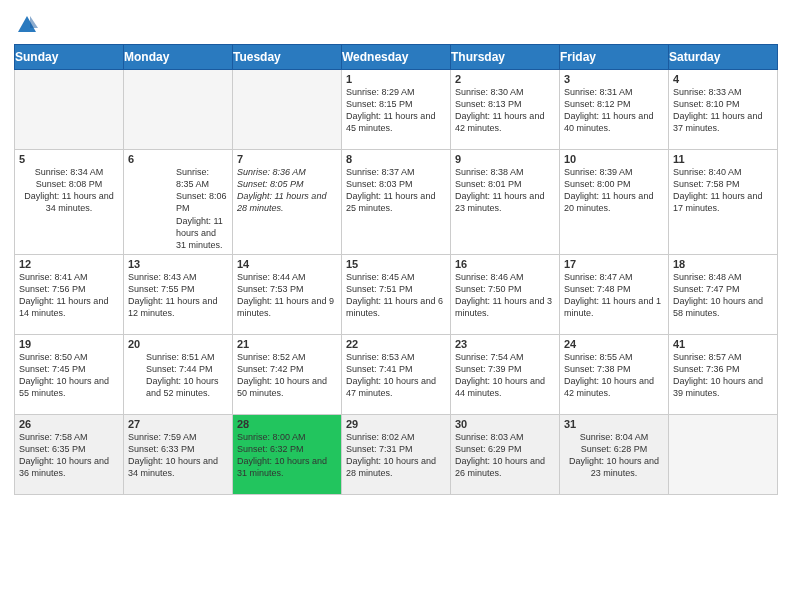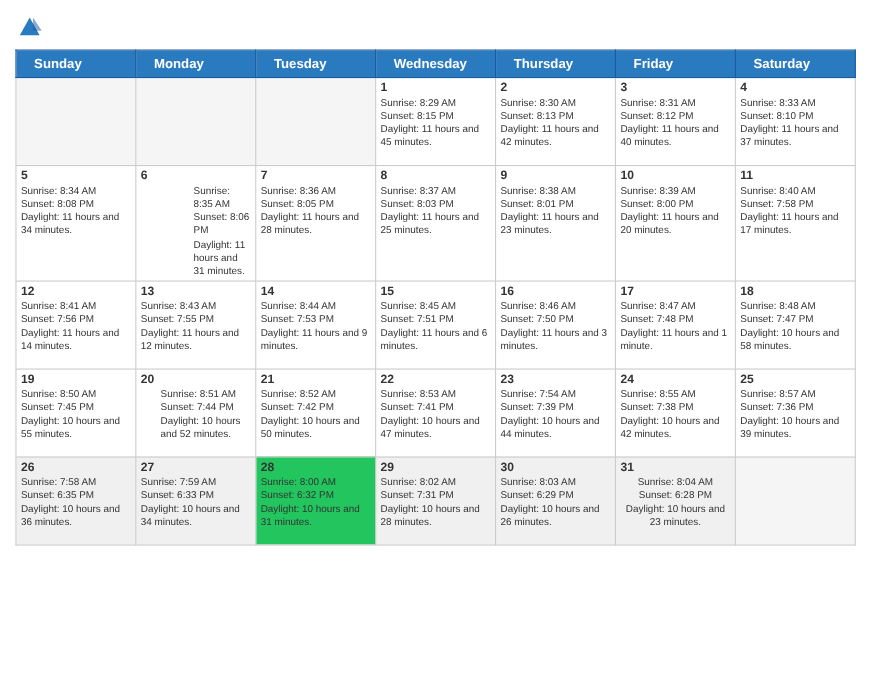--- a/index.html
+++ b/index.html
@@ -55,21 +55,21 @@
     table {
       width: 100%;
       border-collapse: collapse;
       table-layout: fixed;
     }
     thead tr th {
       background-color: #2a7abf;
       color: #fff;
       font-size: 12px;
       font-weight: bold;
-      padding: 5px 16px;
+      padding: 5px 0;
       text-align: left;
       border: 1px solid #1a5a9f;
     }
     tbody tr td {
       border: 1px solid #ccc;
       vertical-align: top;
       padding: 3px 4px;
       font-size: 9.5px;
       color: #333;
       height: 80px;
@@ -156,33 +156,33 @@
           <td>
             <span class="day-number">4</span>
             <div class="cell-text" style="white-space: pre-line;">Sunrise: 8:33 AM
 Sunset: 8:10 PM
 Daylight: 11 hours and 37 minutes.</div>
           </td>
         </tr>
         <tr>
           <td>
             <span class="day-number">5</span>
-            <div class="cell-text" style="white-space: pre-line;">Sunrise: 8:34 AM
+            <div class="cell-text" style="white-space: pre-line; text-align: center;">Sunrise: 8:34 AM
 Sunset: 8:08 PM
 Daylight: 11 hours and 34 minutes.</div>
           </td>
           <td>
             <span class="day-number">6</span>
             <div class="cell-text" style="white-space: pre-line; margin-left: 48px;">Sunrise: 8:35 AM
 Sunset: 8:06 PM
 Daylight: 11 hours and 31 minutes.</div>
           </td>
           <td>
             <span class="day-number">7</span>
-            <div class="cell-text" style="white-space: pre-line;">Sunrise: 8:36 AM
+            <div class="cell-text" style="white-space: pre-line; font-style: italic;">Sunrise: 8:36 AM
 Sunset: 8:05 PM
 Daylight: 11 hours and 28 minutes.</div>
           </td>
           <td>
             <span class="day-number">8</span>
             <div class="cell-text" style="white-space: pre-line;">Sunrise: 8:37 AM
 Sunset: 8:03 PM
 Daylight: 11 hours and 25 minutes.</div>
           </td>
           <td>
@@ -279,21 +279,21 @@
 Sunset: 7:39 PM
 Daylight: 10 hours and 44 minutes.</div>
           </td>
           <td>
             <span class="day-number">24</span>
             <div class="cell-text" style="white-space: pre-line;">Sunrise: 8:55 AM
 Sunset: 7:38 PM
 Daylight: 10 hours and 42 minutes.</div>
           </td>
           <td>
-            <span class="day-number">25</span>
+            <span class="day-number">41</span>
             <div class="cell-text" style="white-space: pre-line;">Sunrise: 8:57 AM
 Sunset: 7:36 PM
 Daylight: 10 hours and 39 minutes.</div>
           </td>
         </tr>
         <tr>
           <td style="background: rgb(240, 240, 240);">
             <span class="day-number">26</span>
             <div class="cell-text" style="white-space: pre-line;">Sunrise: 7:58 AM
 Sunset: 6:35 PM

